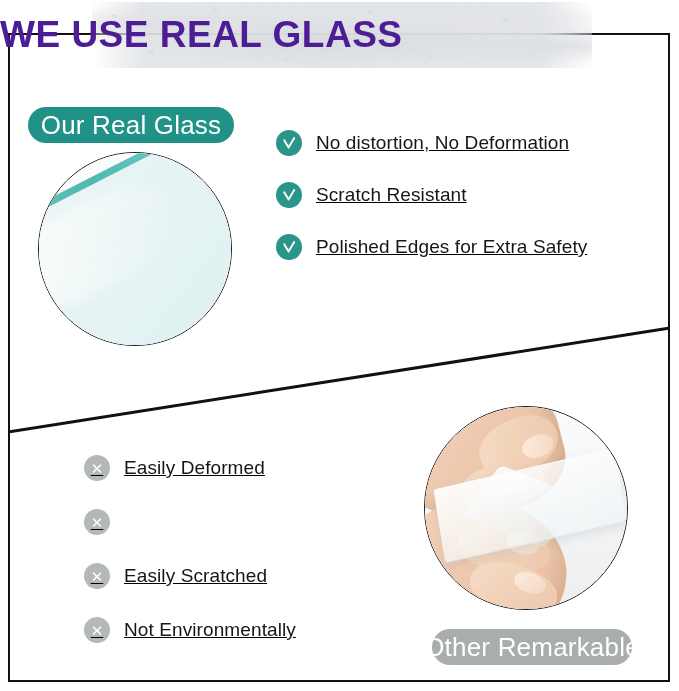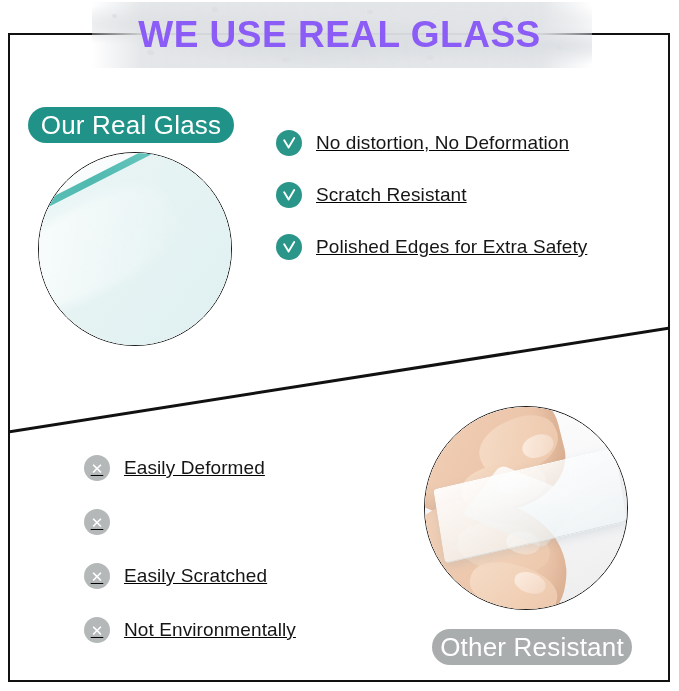--- a/index.html
+++ b/index.html
@@ -34,25 +34,25 @@
       radial-gradient(ellipse 58% 44% at 18% 34%, rgba(222,224,227,.95) 0%, rgba(222,224,227,0) 72%),
       radial-gradient(ellipse 52% 50% at 46% 60%, rgba(216,219,223,.95) 0%, rgba(216,219,223,0) 74%),
       radial-gradient(ellipse 56% 46% at 74% 32%, rgba(225,227,230,.95) 0%, rgba(225,227,230,0) 72%),
       radial-gradient(ellipse 46% 40% at 90% 66%, rgba(219,222,226,.9) 0%, rgba(219,222,226,0) 76%),
       linear-gradient(to right, rgba(255,255,255,0) 0%, rgba(223,226,229,.85) 10%, rgba(223,226,229,.9) 50%, rgba(223,226,229,.85) 90%, rgba(255,255,255,0) 100%);
     filter:blur(.4px);
   }
   .brush-speck{position:absolute;background:#dcdfe3;border-radius:50%;}
   .title{
     position:absolute;left:0;top:14px;width:679px;
-    text-align:center;
+    text-align:left;
     font-size:37px;
     font-weight:bold;
     letter-spacing:.5px;
-    color:#8b5cf6;
+    color:#4c1d95;
     white-space:nowrap;
   }
 
   
   .diagonal{
     position:absolute;left:8px;top:320px;width:662px;height:120px;
     overflow:hidden;pointer-events:none;
   }
   .diagonal svg{display:block;}
 
@@ -283,15 +283,15 @@
     <div class="finger f3"></div>
     <div class="finger f4"></div>
     <div class="nail" style="left:48%;top:14%;width:16%;height:11%;transform:rotate(-20deg);"></div>
     <div class="nail" style="left:36%;top:33%;width:16%;height:10%;transform:rotate(-6deg);"></div>
     <div class="nail" style="left:40%;top:62%;width:17%;height:11%;transform:rotate(12deg);"></div>
     <div class="nail" style="left:44%;top:82%;width:16%;height:10%;transform:rotate(18deg);"></div>
     <div class="plexi-sheet"></div>
     <div class="plexi-bend"></div>
   </div>
 
-  <div class="badge badge-bad">Other Resistant</div>
+  <div class="badge badge-bad">Other Remarkable</div>
 
 </div>
 
 </body></html>

